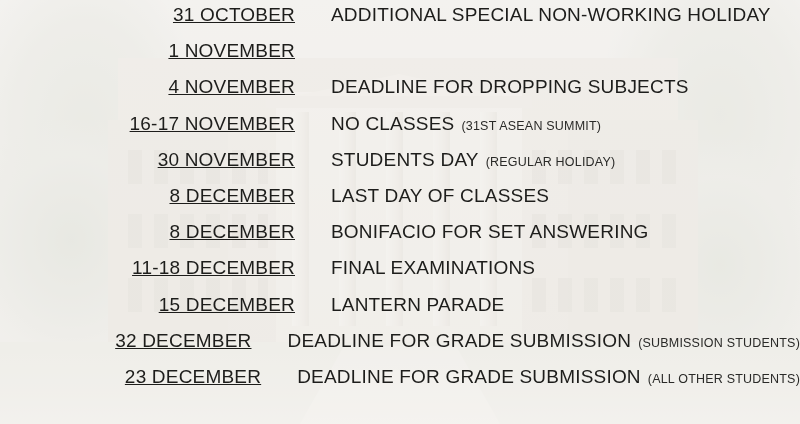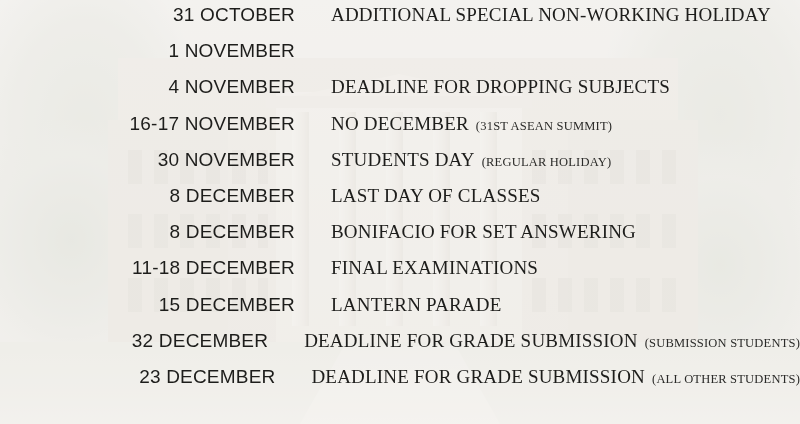--- a/index.html
+++ b/index.html
@@ -168,29 +168,29 @@
   }
   .date {
     width: 295px;
     text-align: right;
     padding-right: 0;
     color: #1d1d1b;
     font-size: 19px;
     letter-spacing: 0.2px;
     font-weight: 400;
     white-space: nowrap;
+    text-decoration: underline;
   }
   .event {
     flex: 1;
     padding-left: 36px;
     color: #1d1d1b;
     font-size: 19px;
     letter-spacing: 0.2px;
     white-space: nowrap;
-    font-family: Liberation Serif, serif;
   }
   .note {
     font-size: 12.5px;
     letter-spacing: 0.2px;
     margin-left: 7px;
     color: #2a2a28;
   }
   .note:before { content: "("; }
   .note:after { content: ")"; }
 </style>
@@ -235,21 +235,21 @@
       </div>
       <div class="row">
         <div class="date">1 NOVEMBER</div>
       </div>
       <div class="row">
         <div class="date">4 NOVEMBER</div>
         <div class="event"><span>DEADLINE FOR DROPPING SUBJECTS</span></div>
       </div>
       <div class="row">
         <div class="date">16-17 NOVEMBER</div>
-        <div class="event"><span>NO DECEMBER</span><span class="note">31ST ASEAN SUMMIT</span></div>
+        <div class="event"><span>NO CLASSES</span><span class="note">31ST ASEAN SUMMIT</span></div>
       </div>
       <div class="row">
         <div class="date">30 NOVEMBER</div>
         <div class="event"><span>STUDENTS DAY</span><span class="note">REGULAR HOLIDAY</span></div>
       </div>
       <div class="row">
         <div class="date">8 DECEMBER</div>
         <div class="event"><span>LAST DAY OF CLASSES</span></div>
       </div>
       <div class="row">

